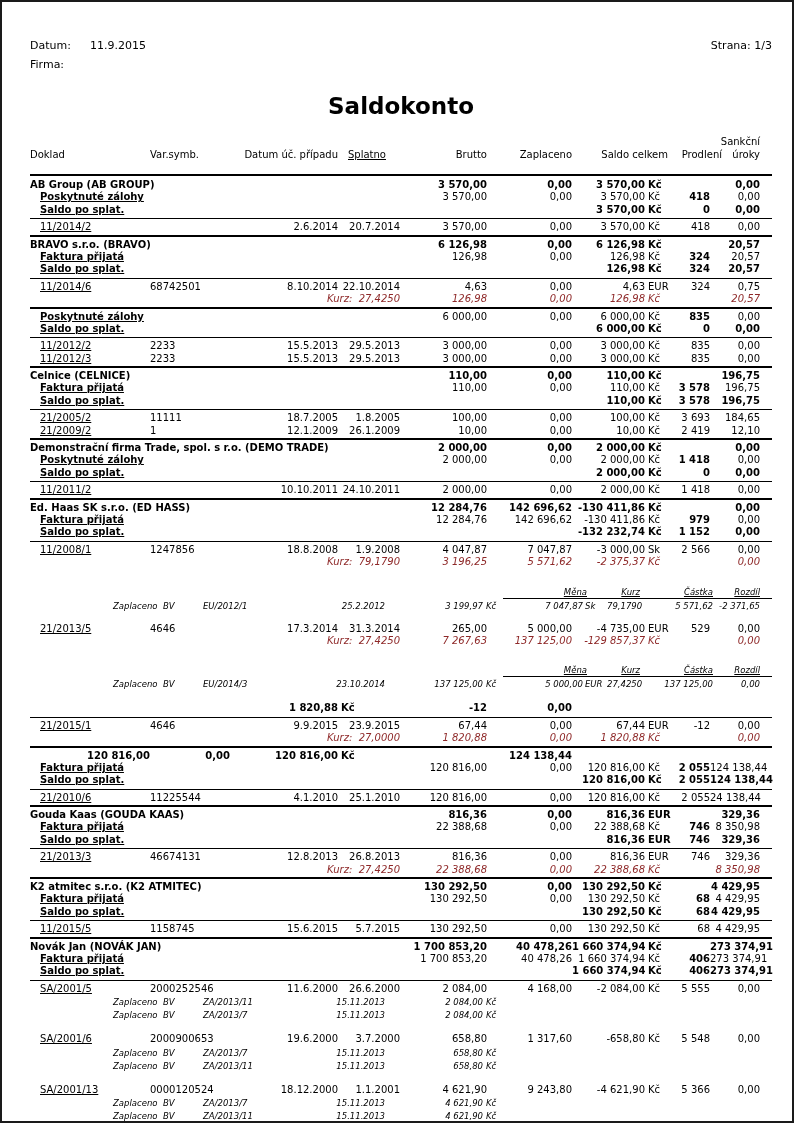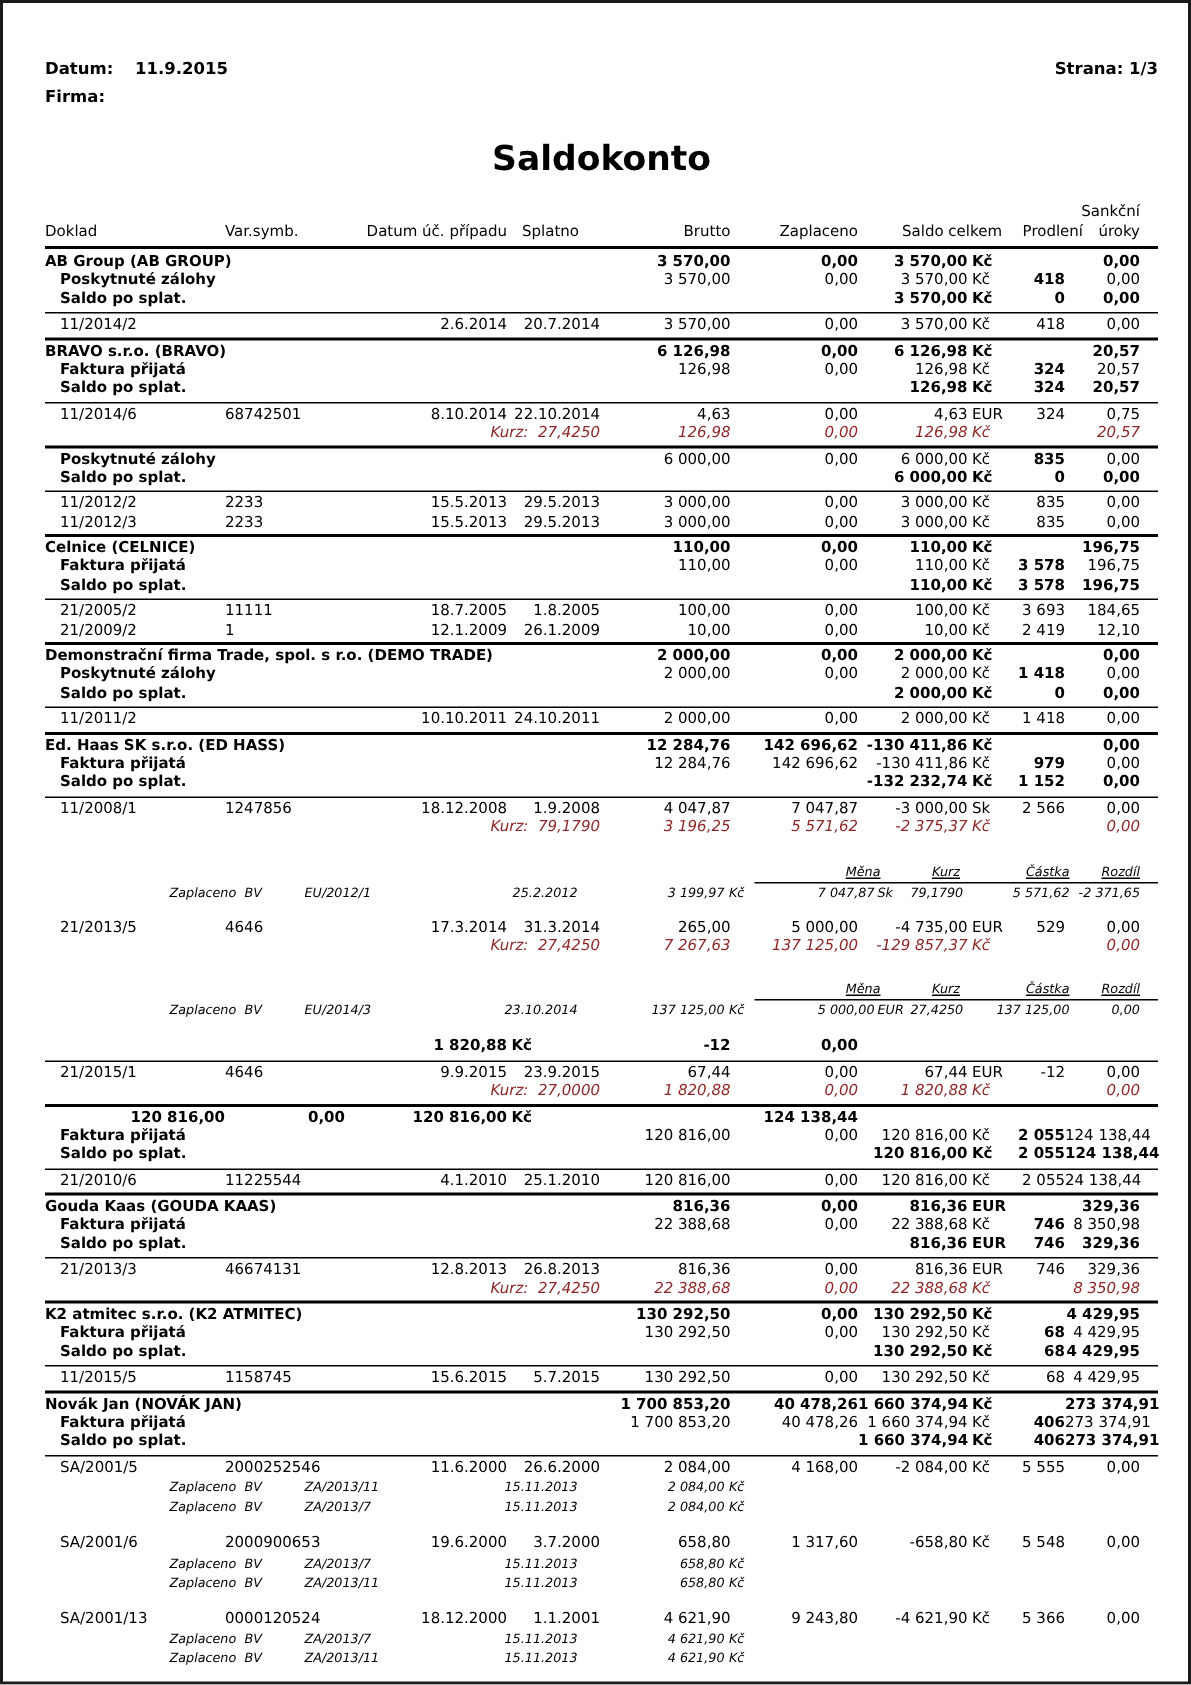--- a/index.html
+++ b/index.html
@@ -4,38 +4,38 @@
 <style>
   html,body{margin:0;padding:0;background:#e8e8e8;}
   .page{
     width:794px;height:1123px;box-sizing:border-box;margin:0 auto;
     background:#fff;border:2px solid #1a1a1a;overflow:hidden;
     padding:34px 20px 0 28px;
     font-family:"DejaVu Sans","Liberation Sans",sans-serif;color:#000;
   }
   
   .meta{font-size:11px;}
-  .meta-row{display:flex;height:19px;line-height:19px;font-weight:bold;}
+  .meta-row{display:flex;height:19px;line-height:19px;}
   .meta-label{width:60px;}
   .meta-page{margin-left:auto;}
   .title{text-align:center;font-size:23px;font-weight:bold;margin:19px 0 12px 0;letter-spacing:0;}
   
-  .thead{border-bottom:2px solid #000;padding-bottom:3px;margin-bottom:3px;margin-top:16px;}
+  .thead{border-bottom:2px solid #000;padding-bottom:13px;margin-bottom:3px;margin-top:16px;}
   .thead .r{height:13px;line-height:13px;}
   .shift-r{position:relative;left:12px;}
   
   .r{
     display:grid;
     grid-template-columns:120px 80px 108px 62px 87px 85px 73px 23px 42px 50px 1fr;
     height:12.4px;line-height:12.4px;font-size:10px;white-space:nowrap;
   }
   .c{overflow:visible;}
   .R{text-align:right;}
   .cur{padding-left:3px;}
-  .ind{padding-left:10px;}
+  .ind{padding-left:10px;text-decoration:underline;}
   .b{font-weight:bold;}
   .red{color:#8e2828;font-style:italic;}
   .rule1{border-top:1px solid #000;margin:2px 0 2px 0;}
   .rule2{border-top:2px solid #000;margin:1px 0 2px 0;}
   
   .p{
     display:grid;
     grid-template-columns:83px 50px 40px 84px 98px 98px 20px 269px 1fr;
     height:11px;line-height:11px;font-size:8.5px;font-style:italic;
     white-space:nowrap;margin-top:2px;
@@ -342,21 +342,21 @@
         <span class="c R"></span>
         <span class="c R">-132 232,74</span>
         <span class="c cur">Kč</span>
         <span class="c R">1 152</span>
         <span class="c R">0,00</span>
       </div>
       <div class="rule1"></div>
       <div class="r">
         <span class="c ind">11/2008/1</span>
         <span class="c ">1247856</span>
-        <span class="c R">18.12.2008</span>
+        <span class="c R">18.8.2008</span>
         <span class="c R">1.9.2008</span>
         <span class="c R">4 047,87</span>
         <span class="c R">7 047,87</span>
         <span class="c R">-3 000,00</span>
         <span class="c cur">Sk</span>
         <span class="c R">2 566</span>
         <span class="c R">0,00</span>
       </div>
       <div class="r red">
         <span class="c " style="grid-column: 1 / span 2;"></span>

